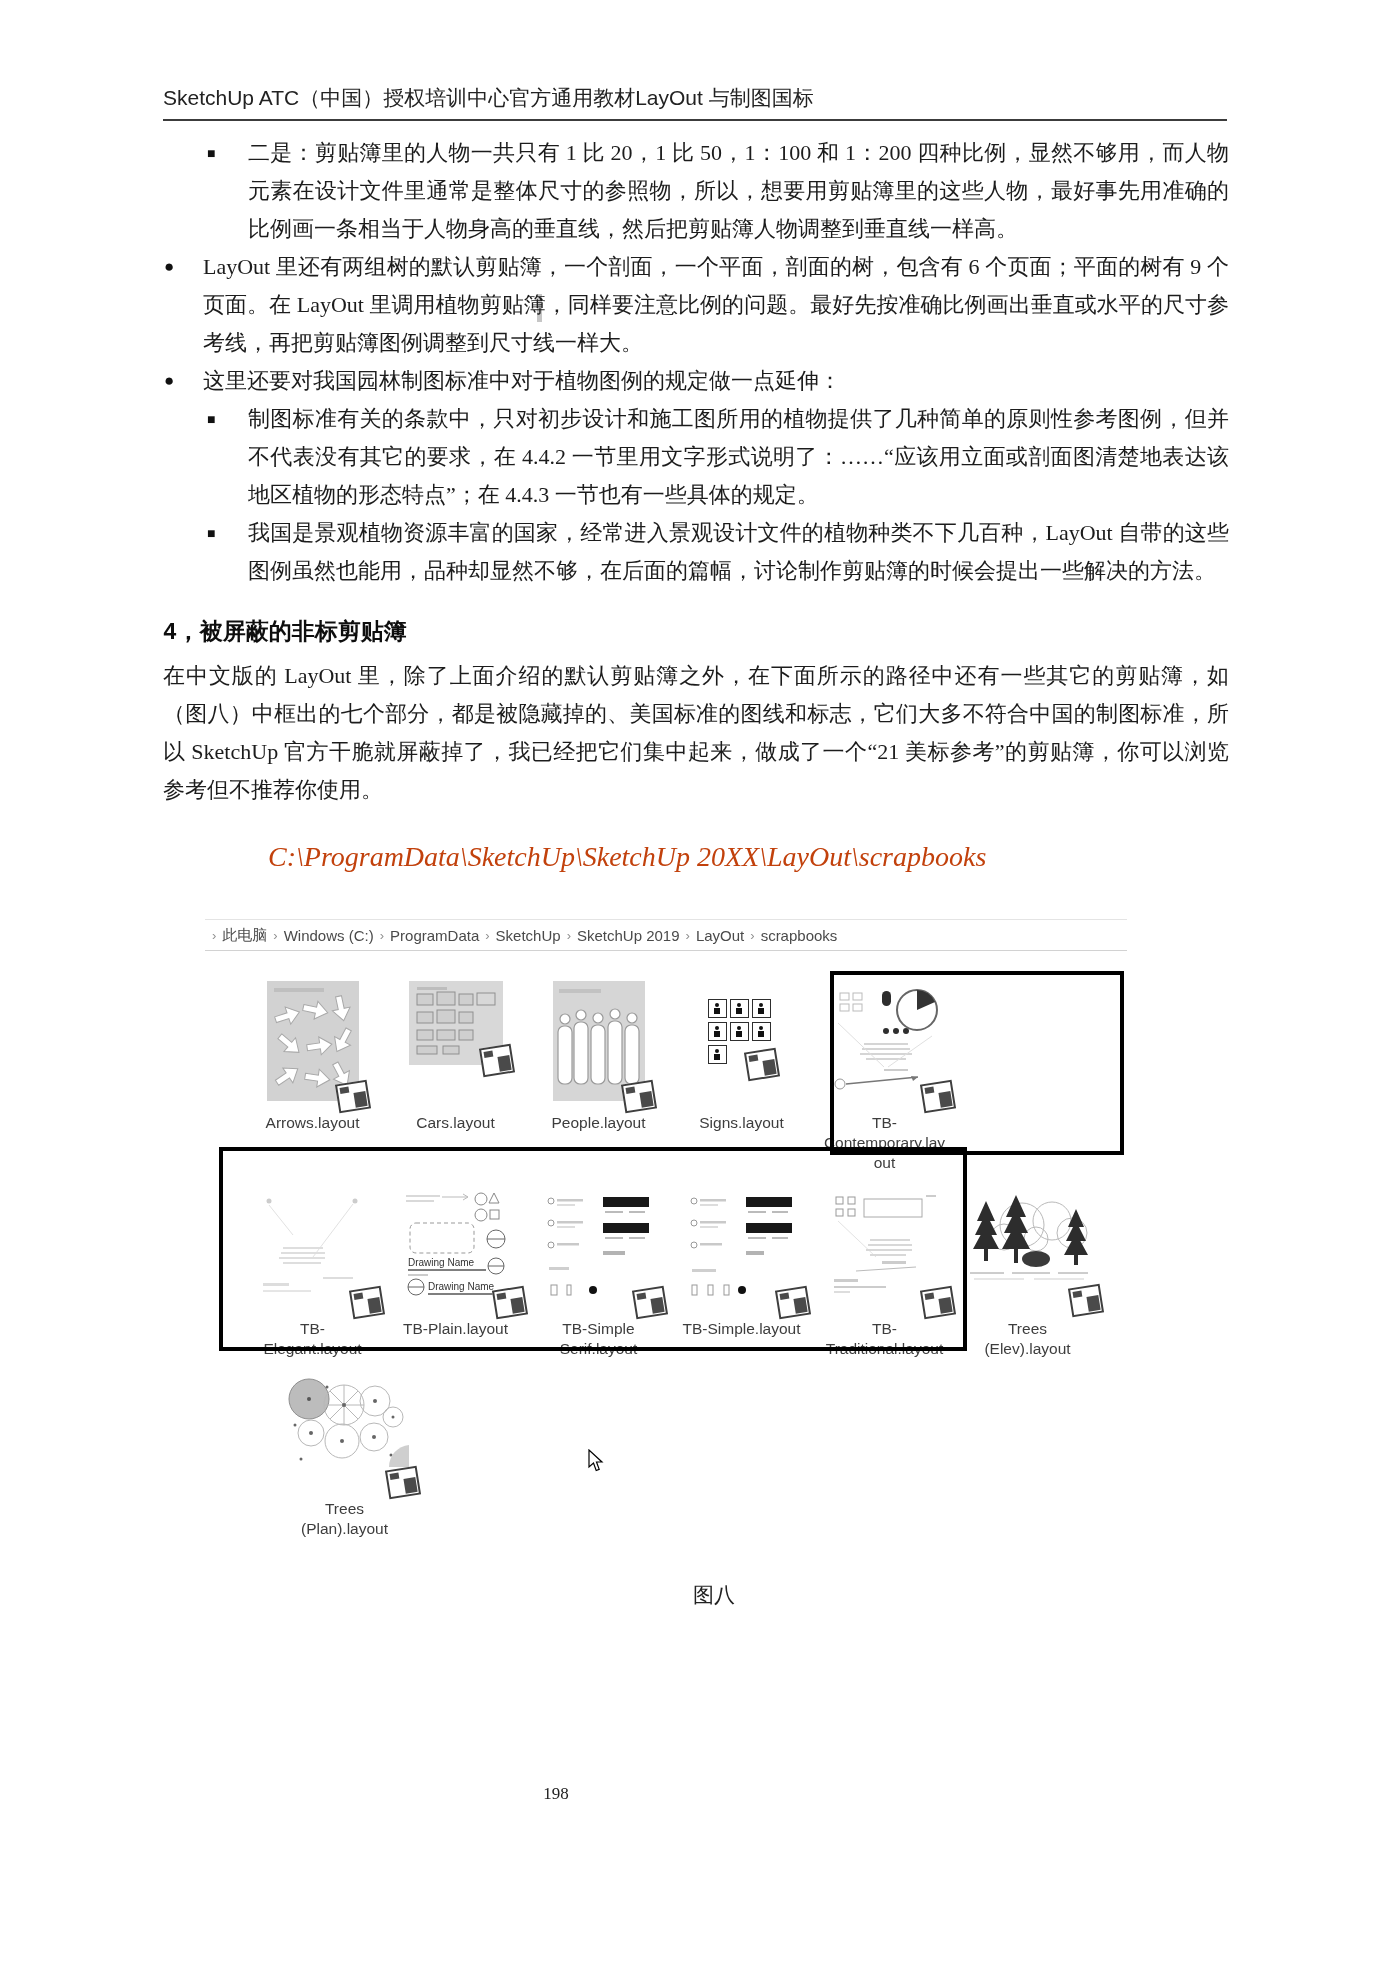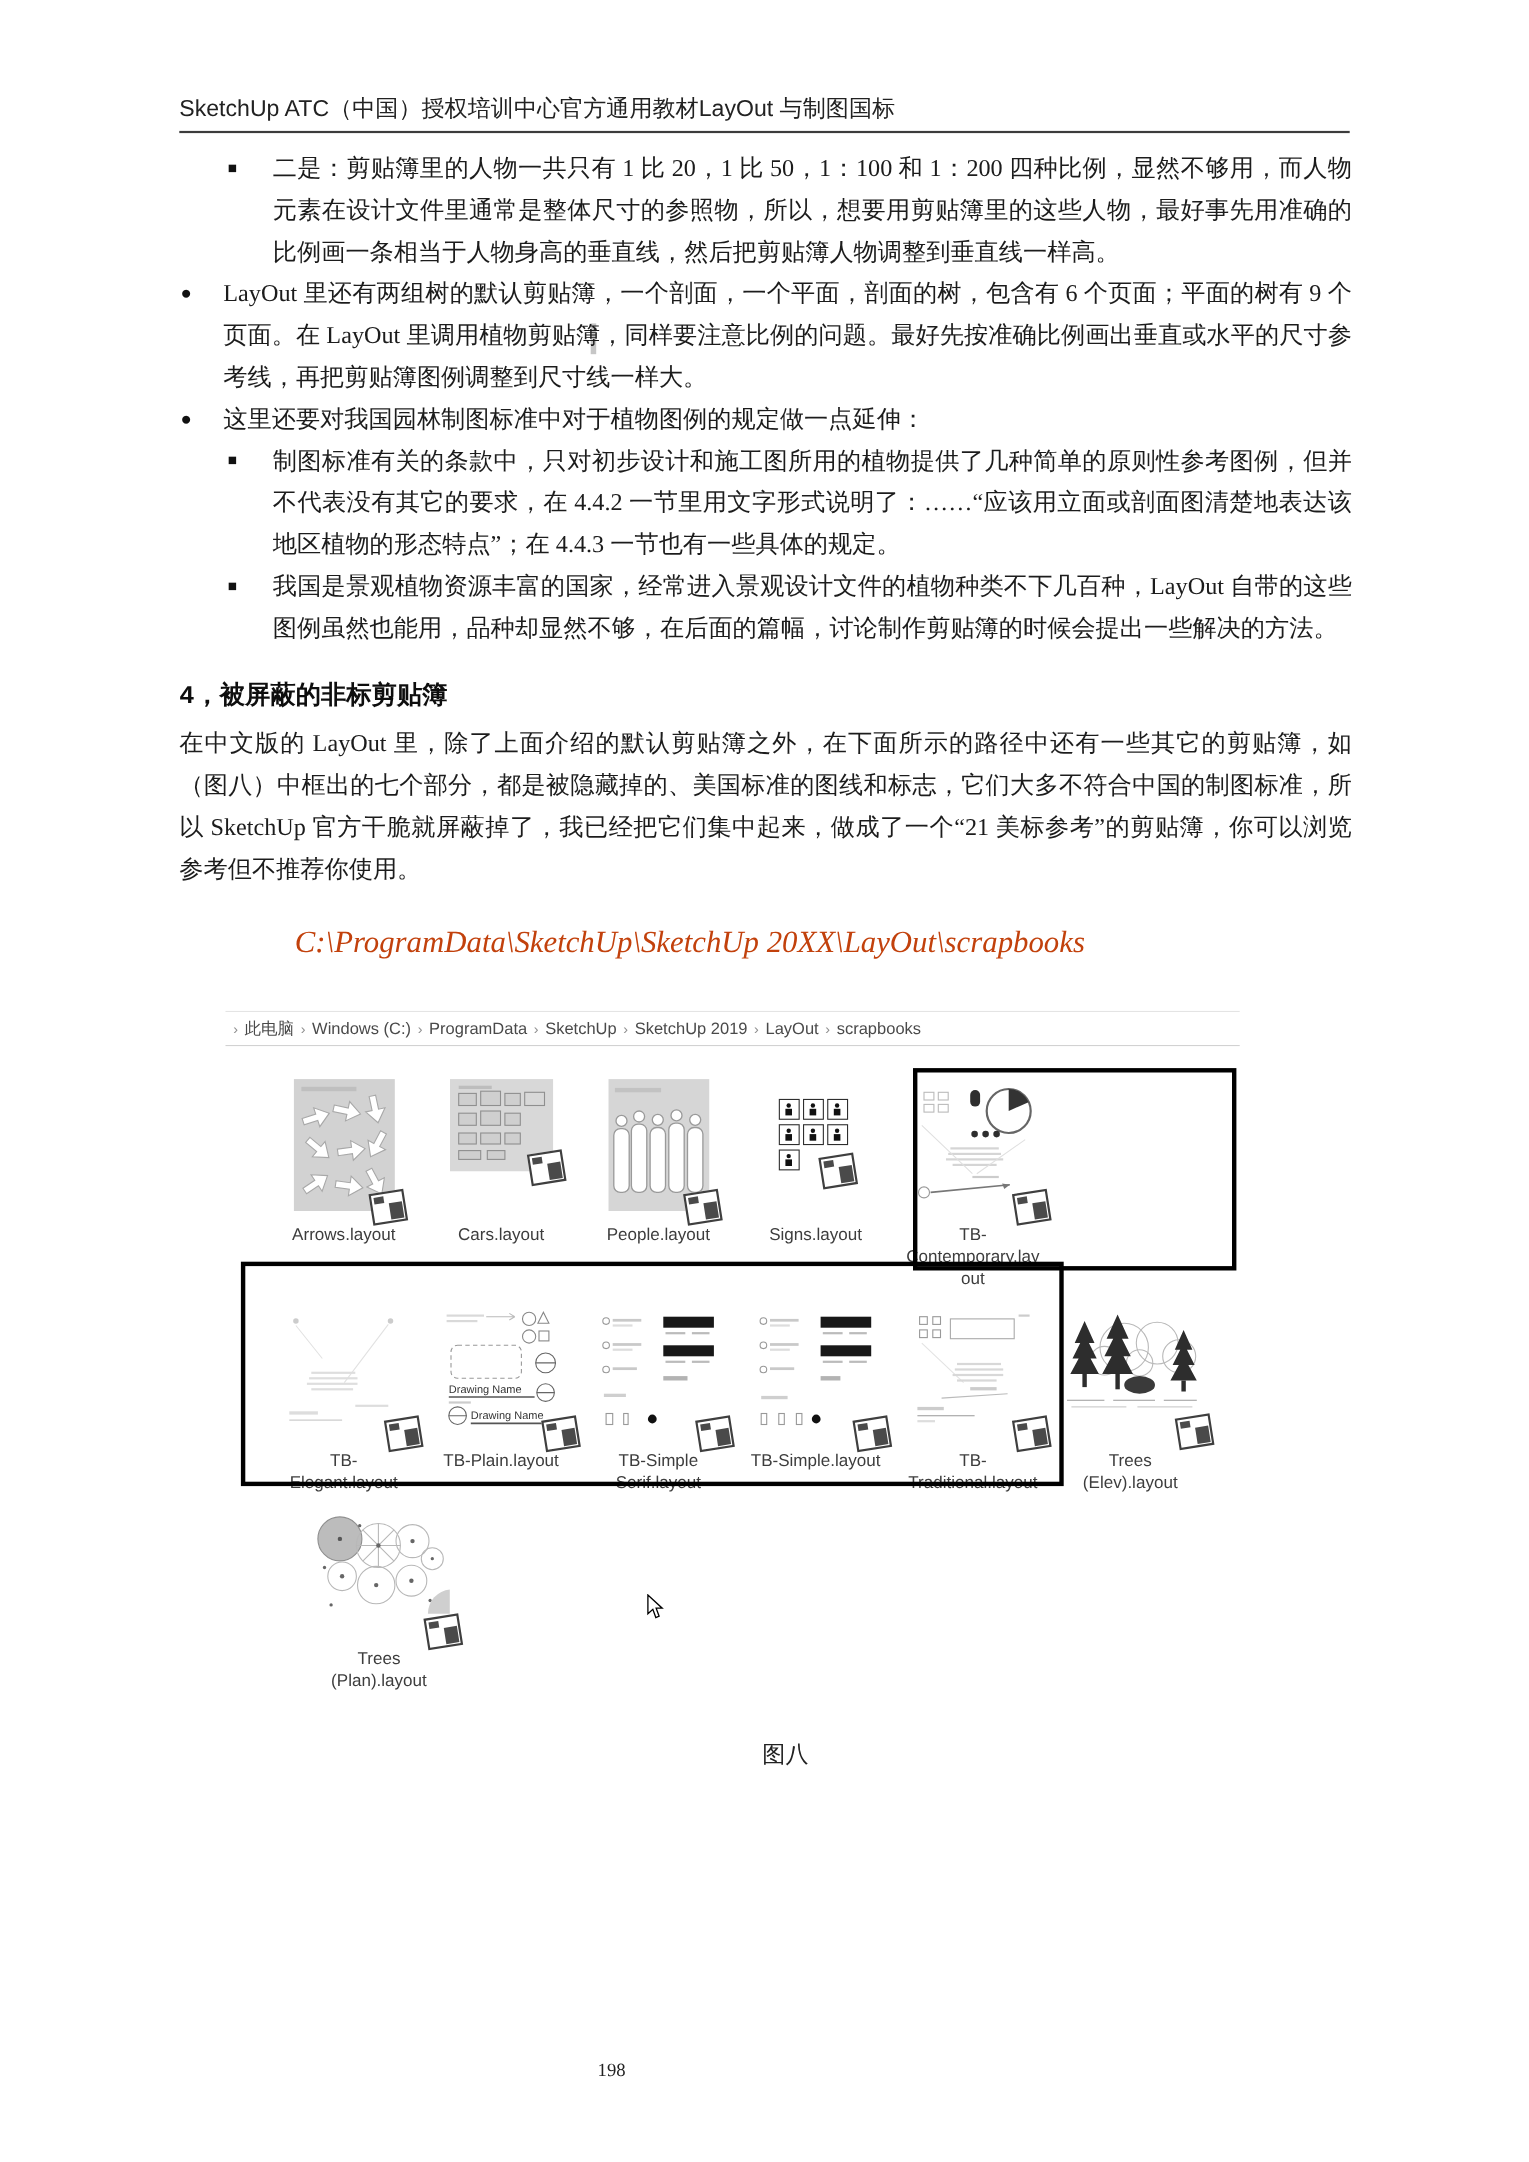--- a/index.html
+++ b/index.html
@@ -66,21 +66,21 @@
   .fi b{position:absolute;left:2px;top:2px;width:9px;height:6px;background:#4a4a4a;}
 
   
   .frame{position:absolute;border:4px solid #000;pointer-events:none;}
   .frame1{left:625px;top:52px;width:286px;height:176px;}
   .frame2{left:14px;top:228px;width:740px;height:196px;}
 
   .cursor{position:absolute;left:383px;top:498px;}
 
   .caption{margin-top:42px;padding-left:36px;text-align:center;font-size:21px;color:#222;}
-  .pagenum{position:absolute;left:556px;top:1872px;transform:translateX(-50%);
+  .pagenum{position:absolute;left:556px;top:1784px;transform:translateX(-50%);
       font-size:17px;color:#222;}
 </style>
 </head>
 <body>
 
 <div class="page-header">
   <span>SketchUp ATC（中国）授权培训中心官方通用教材</span>
   <span>LayOut 与制图国标</span>
 </div>
 

